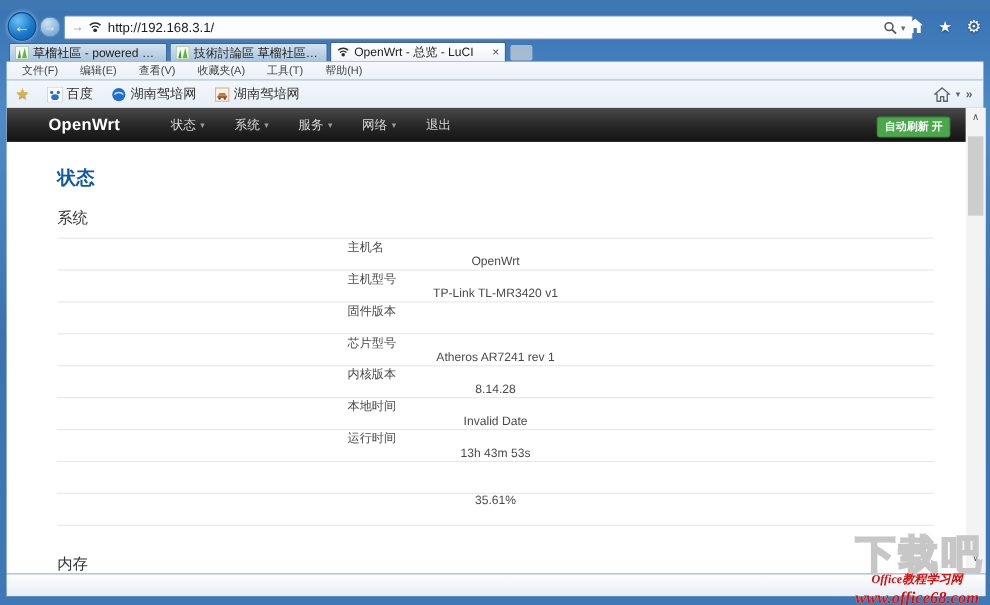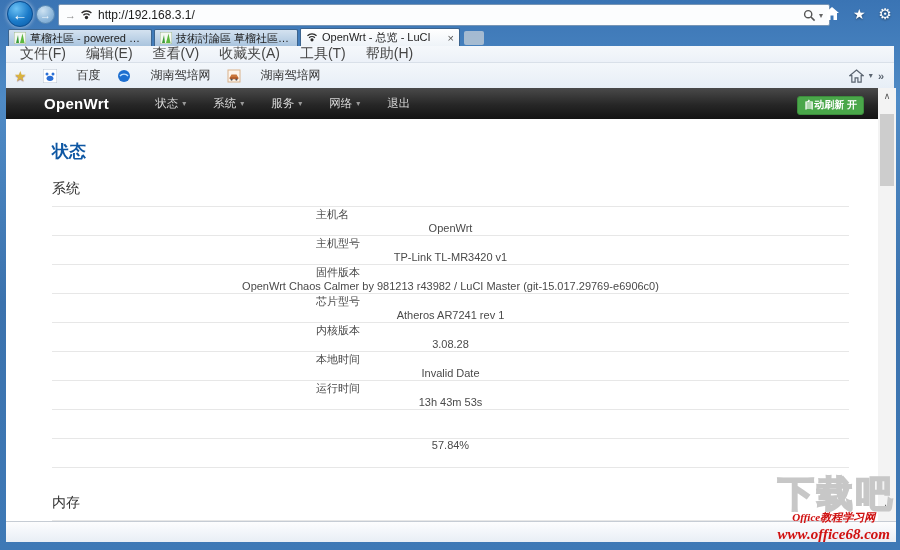--- a/index.html
+++ b/index.html
@@ -4,21 +4,21 @@
 <style>
   * { box-sizing: border-box; margin: 0; padding: 0; }
   html,body { width:900px; height:550px; }
   body {
     position: relative; overflow: hidden;
     font-family: "Liberation Sans", "DejaVu Sans", sans-serif;
     background: #3e77b2;
   }
   
   .window { position:absolute; inset:0;
-    background: linear-gradient(180deg,#3a74b4 0%,#4f8bc6 18%,#3b72ad 55%,#3e79b6 100%); }
+    background: linear-gradient(180deg,#3a74b4 0%,#4f8bc6 18%,#3b72ad 55%,#3e79b6 100%); margin-top: 10px; }
 
   
   .nav-btn { position:absolute; border-radius:50%; display:flex; align-items:center; justify-content:center; cursor:pointer; }
   .btn-back { left:7px; top:1px; width:26px; height:26px; color:#fff;
     background: radial-gradient(circle at 35% 28%, #6cc2f5, #1b7ac8 55%, #0b5aa5);
     border:1px solid #0a4f93; box-shadow:0 0 4px rgba(255,255,255,.6); }
   .btn-fwd { left:36px; top:5px; width:19px; height:19px; color:#eef6fc;
     background: radial-gradient(circle at 35% 28%, #cde2f2, #8cb6da 60%, #6d9cc6);
     border:1px solid #5d8cb5; }
   .btn-back::before { content:"←"; font-size:15px; font-weight:bold; }
@@ -54,30 +54,30 @@
   .tab3 { left:294px; width:160px; }
   .tab-close { margin-left:auto; color:#555; font-size:11px; padding-left:6px; cursor:pointer; }
   .tab-close::before { content:"×"; }
   .tab-stub { position:absolute; left:458px; top:3px; width:20px; height:14px;
     background:#b6c5d5; border-radius:2px; opacity:.85; }
   .favicon { width:12px; height:12px; margin-right:4px; flex:none; }
 
   
   .menubar { position:absolute; top:46px; left:6px; right:6px; height:17px;
     background:linear-gradient(#f5f8fb,#ecf1f8); border-bottom:1px solid #d9e0e9;
-    display:flex; align-items:center; font-size:14px; color:#454545; padding-left:4px; }
+    display:flex; align-items:center; font-size:10px; color:#454545; padding-left:4px; }
   .menu-item { padding:0 10px; cursor:pointer; }
 
   
   .favbar { position:absolute; top:63px; left:6px; right:6px; height:25px;
     background:linear-gradient(#f3f7fb,#e7eef6); display:flex; align-items:center;
     font-size:12px; color:#333; padding-left:8px; }
   .addfav { color:#d9b33c; font-size:14px; margin-right:8px; cursor:pointer; text-shadow:0 1px 1px #a88; }
   .addfav::before { content:"★"; }
-  .fav-item { display:flex; align-items:center; gap:20px; padding:0 8px; cursor:pointer; }
+  .fav-item { display:flex; align-items:center; gap:4px; padding:0 8px; cursor:pointer; }
   .fav-icon { width:14px; height:14px; flex:none; }
   .favbar-right { margin-left:auto; display:flex; align-items:center; gap:5px; padding-right:10px; color:#5a6470; }
   .home-caret { font-size:8px; }
   .home-caret::before { content:"▾"; }
   .chev-more { font-size:11px; font-weight:bold; }
   .chev-more::before { content:"»"; }
 
   
   .viewport { position:absolute; top:88px; left:6px; right:4px; bottom:29px;
     background:#fff; overflow:hidden; }
@@ -278,42 +278,41 @@
         <div class="row">
             <div class="lbl">主机名</div>
             <div class="val">OpenWrt</div>
           </div>
         <div class="row">
             <div class="lbl">主机型号</div>
             <div class="val">TP-Link TL-MR3420 v1</div>
           </div>
         <div class="row">
             <div class="lbl">固件版本</div>
-            <div class="val">OpenWrt Chaos Calmer by 981213 r43982 / LuCI Master (git-15.017.29769-e6906c0)</div>
           </div>
         <div class="row">
             <div class="lbl">芯片型号</div>
             <div class="val">Atheros AR7241 rev 1</div>
           </div>
         <div class="row">
             <div class="lbl">内核版本</div>
-            <div class="val">3.08.28</div>
+            <div class="val">8.14.28</div>
           </div>
         <div class="row">
             <div class="lbl">本地时间</div>
             <div class="val">Invalid Date</div>
           </div>
         <div class="row">
             <div class="lbl">运行时间</div>
             <div class="val">13h 43m 53s</div>
           </div>
         <div class="row">
           </div>
         <div class="row">
-            <div class="val">57.84%</div>
+            <div class="val">35.61%</div>
           </div>
       </div>
 
       <div class="section-heading mem-heading">内存</div>
       <div class="tbl">
         
       </div>
     </div>
 
     <div class="scrollbar">

